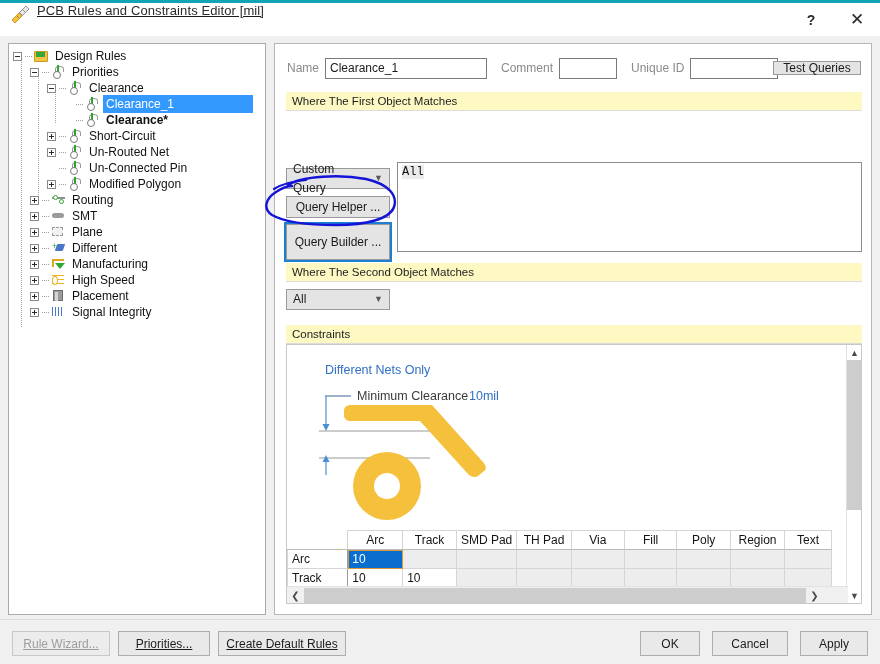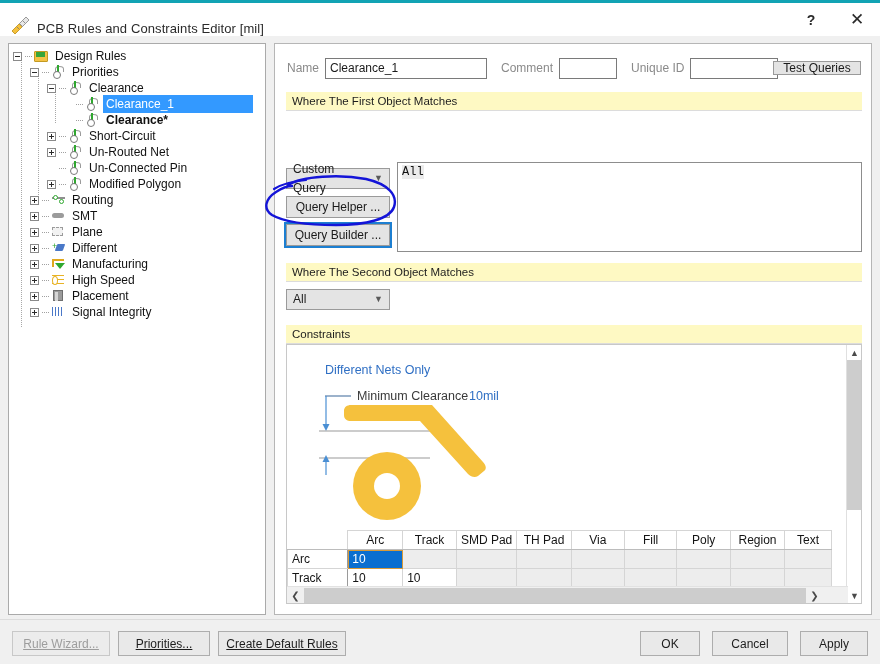--- a/index.html
+++ b/index.html
@@ -17,21 +17,21 @@
     width: 880px; height: 664px;
     background: #f0f0f0;
     border-top: 3px solid #12a3b4;
     overflow: hidden;
   }
 
   
   #titlebar {
     position: absolute; left:0; top:0; width: 880px; height: 33px;
     background: #ffffff;
-    display: flex; align-items: flex-end;
+    display: flex; align-items: flex-start; text-decoration: underline;
   }
   #title-icon {
     width: 22px; height: 22px; margin-left: 9px; margin-right: 6px;
     position: relative; flex: none;
   }
   #title-text {
     font-size: 13px; color: #2b2b2b; letter-spacing: .1px;
   }
   .tb-btn {
     position: absolute; top: 0; width: 46px; height: 33px;
@@ -145,21 +145,21 @@
   .combo {
     border: 1px solid #9a9a9a; background: #e4e4e4; height: 21px;
     font-size: 12px; padding: 0 6px; line-height: 19px;
     display:flex; align-items:center; justify-content:space-between;
     color:#1a1a1a;
   }
   .chev { font-size: 9px; color:#5a5a5a; margin-left:6px; }
 
   #q-first-combo { position:absolute; left: 11px; top: 124px; width: 104px; }
   #q-helper { position:absolute; left: 11px; top: 152px; width: 104px; height:22px;}
-  #q-builder { position:absolute; left: 11px; top: 180px; width: 104px; height:22px;
+  #q-builder { position:absolute; left: 11px; top: 180px; width: 104px; height:36px;
                outline: 2px solid #1d7fd1; outline-offset: 0px; }
   #q-text {
     position:absolute; left: 122px; top: 118px; width: 465px; height: 90px;
     border: 1px solid #8d8d8d; background:#fff;
     font-family: "Liberation Mono", monospace; font-size: 12px;
     padding: 2px 4px; color:#111;
   }
   #q-text .sel-text { background:#ebebeb; }
 
   #q-second-combo { position:absolute; left: 11px; top: 245px; width: 104px; }

